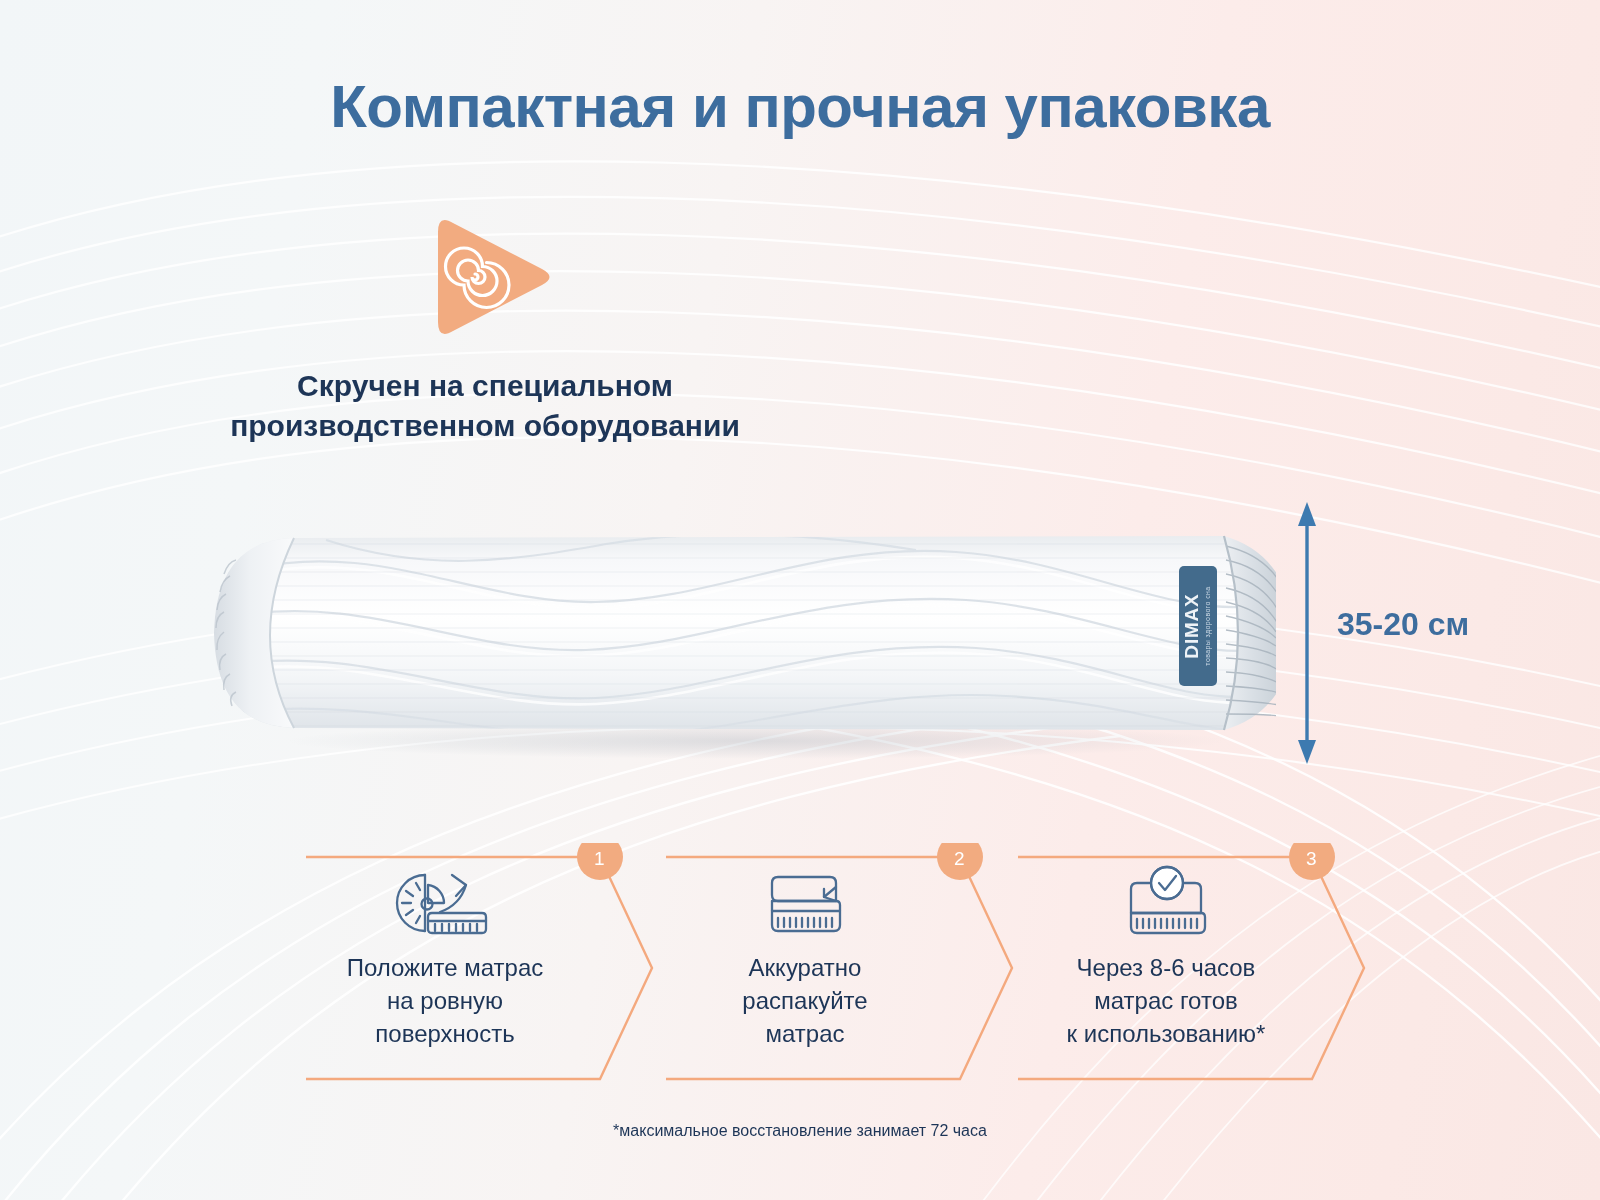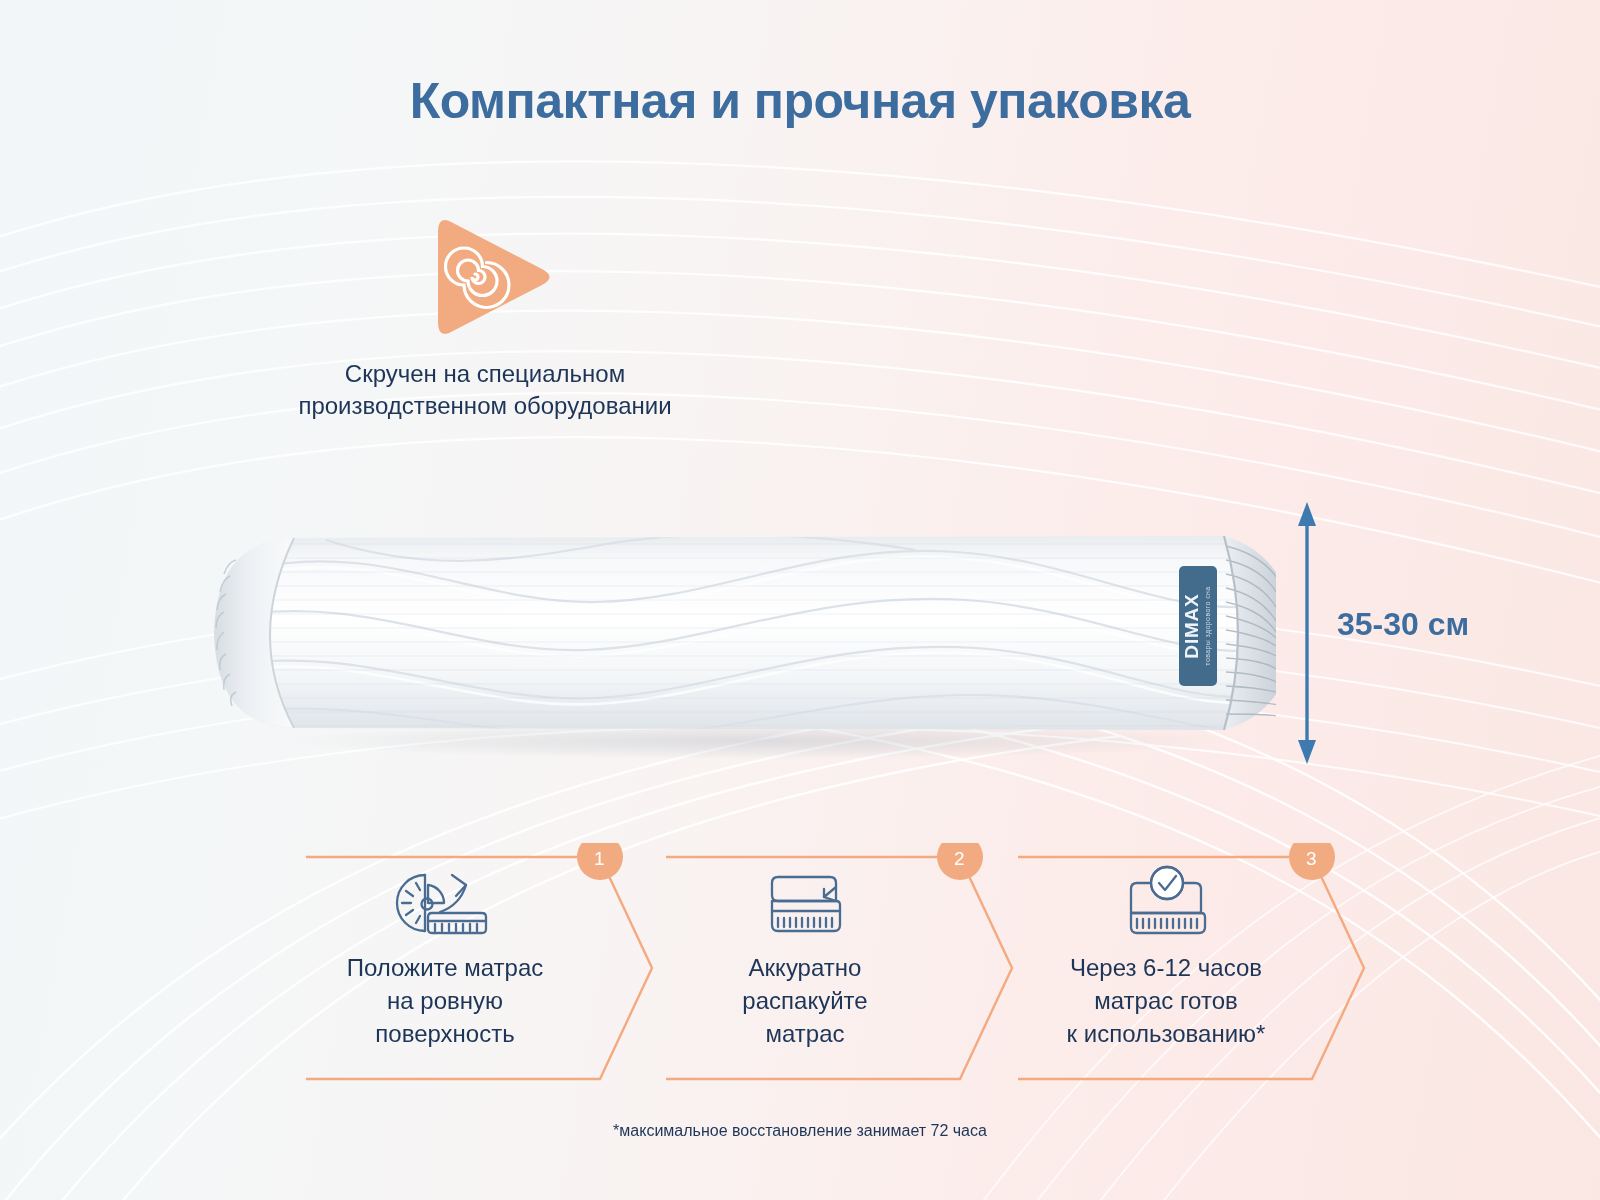--- a/index.html
+++ b/index.html
@@ -29,43 +29,43 @@
     pointer-events: none;
   }
 
   
   .title {
     position: absolute;
     top: 72px;
     left: 0;
     width: 1600px;
     text-align: center;
-    font-size: 50px;
+    font-size: 60px;
     font-weight: 700;
     letter-spacing: -0.5px;
     color: #3d6d9e;
   }
 
   
   .feature {
     position: absolute;
     text-align: center;
   }
   .feature .tri-wrap {
     position: relative;
     width: 150px;
     height: 150px;
     margin: 0 auto;
   }
   .feature .caption {
-    margin-top: 8px;
-    font-size: 24px;
+    margin-top: 16px;
+    font-size: 30px;
     line-height: 1.32;
     color: #1d3557;
-    font-weight: 400;
+    font-weight: 700;
     white-space: pre-line;
   }
   #feature-roll { left: 195px; top: 200px; width: 580px; }
   #feature-car  { left: 885px; top: 200px; width: 400px; }
 
   
   #roll {
     position: absolute;
     left: 176px;
     top: 498px;
@@ -303,21 +303,21 @@
       <text x="1034" y="128" fill="#cfdce8" font-family="'Liberation Sans', sans-serif" font-size="7" letter-spacing="0.4" text-anchor="middle" transform="rotate(-90 1034 128)">товары здорового сна</text>
     </g>
   </svg>
 
   <div id="dimension">
     <svg width="300" height="270" viewBox="0 0 300 270">
       <line x1="22" y1="18" x2="22" y2="252" stroke="#3d7ab0" stroke-width="3.4"></line>
       <polygon points="22,4 13,28 31,28" fill="#3d7ab0"></polygon>
       <polygon points="22,266 13,242 31,242" fill="#3d7ab0"></polygon>
     </svg>
-    <div class="dim-label">35-30 см</div>
+    <div class="dim-label">35-20 см</div>
   </div>
 
   <div class="step" id="step-1">
     <svg class="chev" viewBox="0 0 360 250">
       <path d="M6,14 L300,14 L352,125 L300,236 L6,236" fill="none" stroke="#f4a97e" stroke-width="2.4" stroke-linejoin="miter"></path>
       <circle cx="300" cy="14" r="23" fill="#f2ab80"></circle>
     </svg>
     <div class="badge-num" style="left:294px; top:5px;">1</div>
     <div class="step-icon">
       <svg width="110" height="80" viewBox="0 0 110 80">
@@ -374,20 +374,20 @@
         <g fill="none" stroke="#4a6c92" stroke-width="2.3" stroke-linecap="round" stroke-linejoin="round">
           <path d="M26,20 L84,20 Q90,20 90,26 L90,50 L20,50 L20,26 Q20,20 26,20 Z"></path>
           <path d="M20,50 L90,50 Q94,50 94,54 L94,64 Q94,70 88,70 L26,70 Q20,70 20,64 Z"></path>
           <path d="M26,56 L26,65 M32,56 L32,65 M38,56 L38,65 M44,56 L44,65 M50,56 L50,65 M56,56 L56,65 M62,56 L62,65 M68,56 L68,65 M74,56 L74,65 M80,56 L80,65 M86,56 L86,65"></path>
           <circle cx="56" cy="20" r="16" fill="#ffffff"></circle>
           <circle cx="56" cy="20" r="16"></circle>
           <path d="M48,20 L54,27 L65,13"></path>
         </g>
       </svg>
     </div>
-    <div class="step-text">Через 6-12 часов
+    <div class="step-text">Через 8-6 часов
 матрас готов
 к использованию*</div>
   </div>
 
   <div class="footnote">*максимальное восстановление занимает 72 часа</div>
 
 </div>
 
 </body></html>

